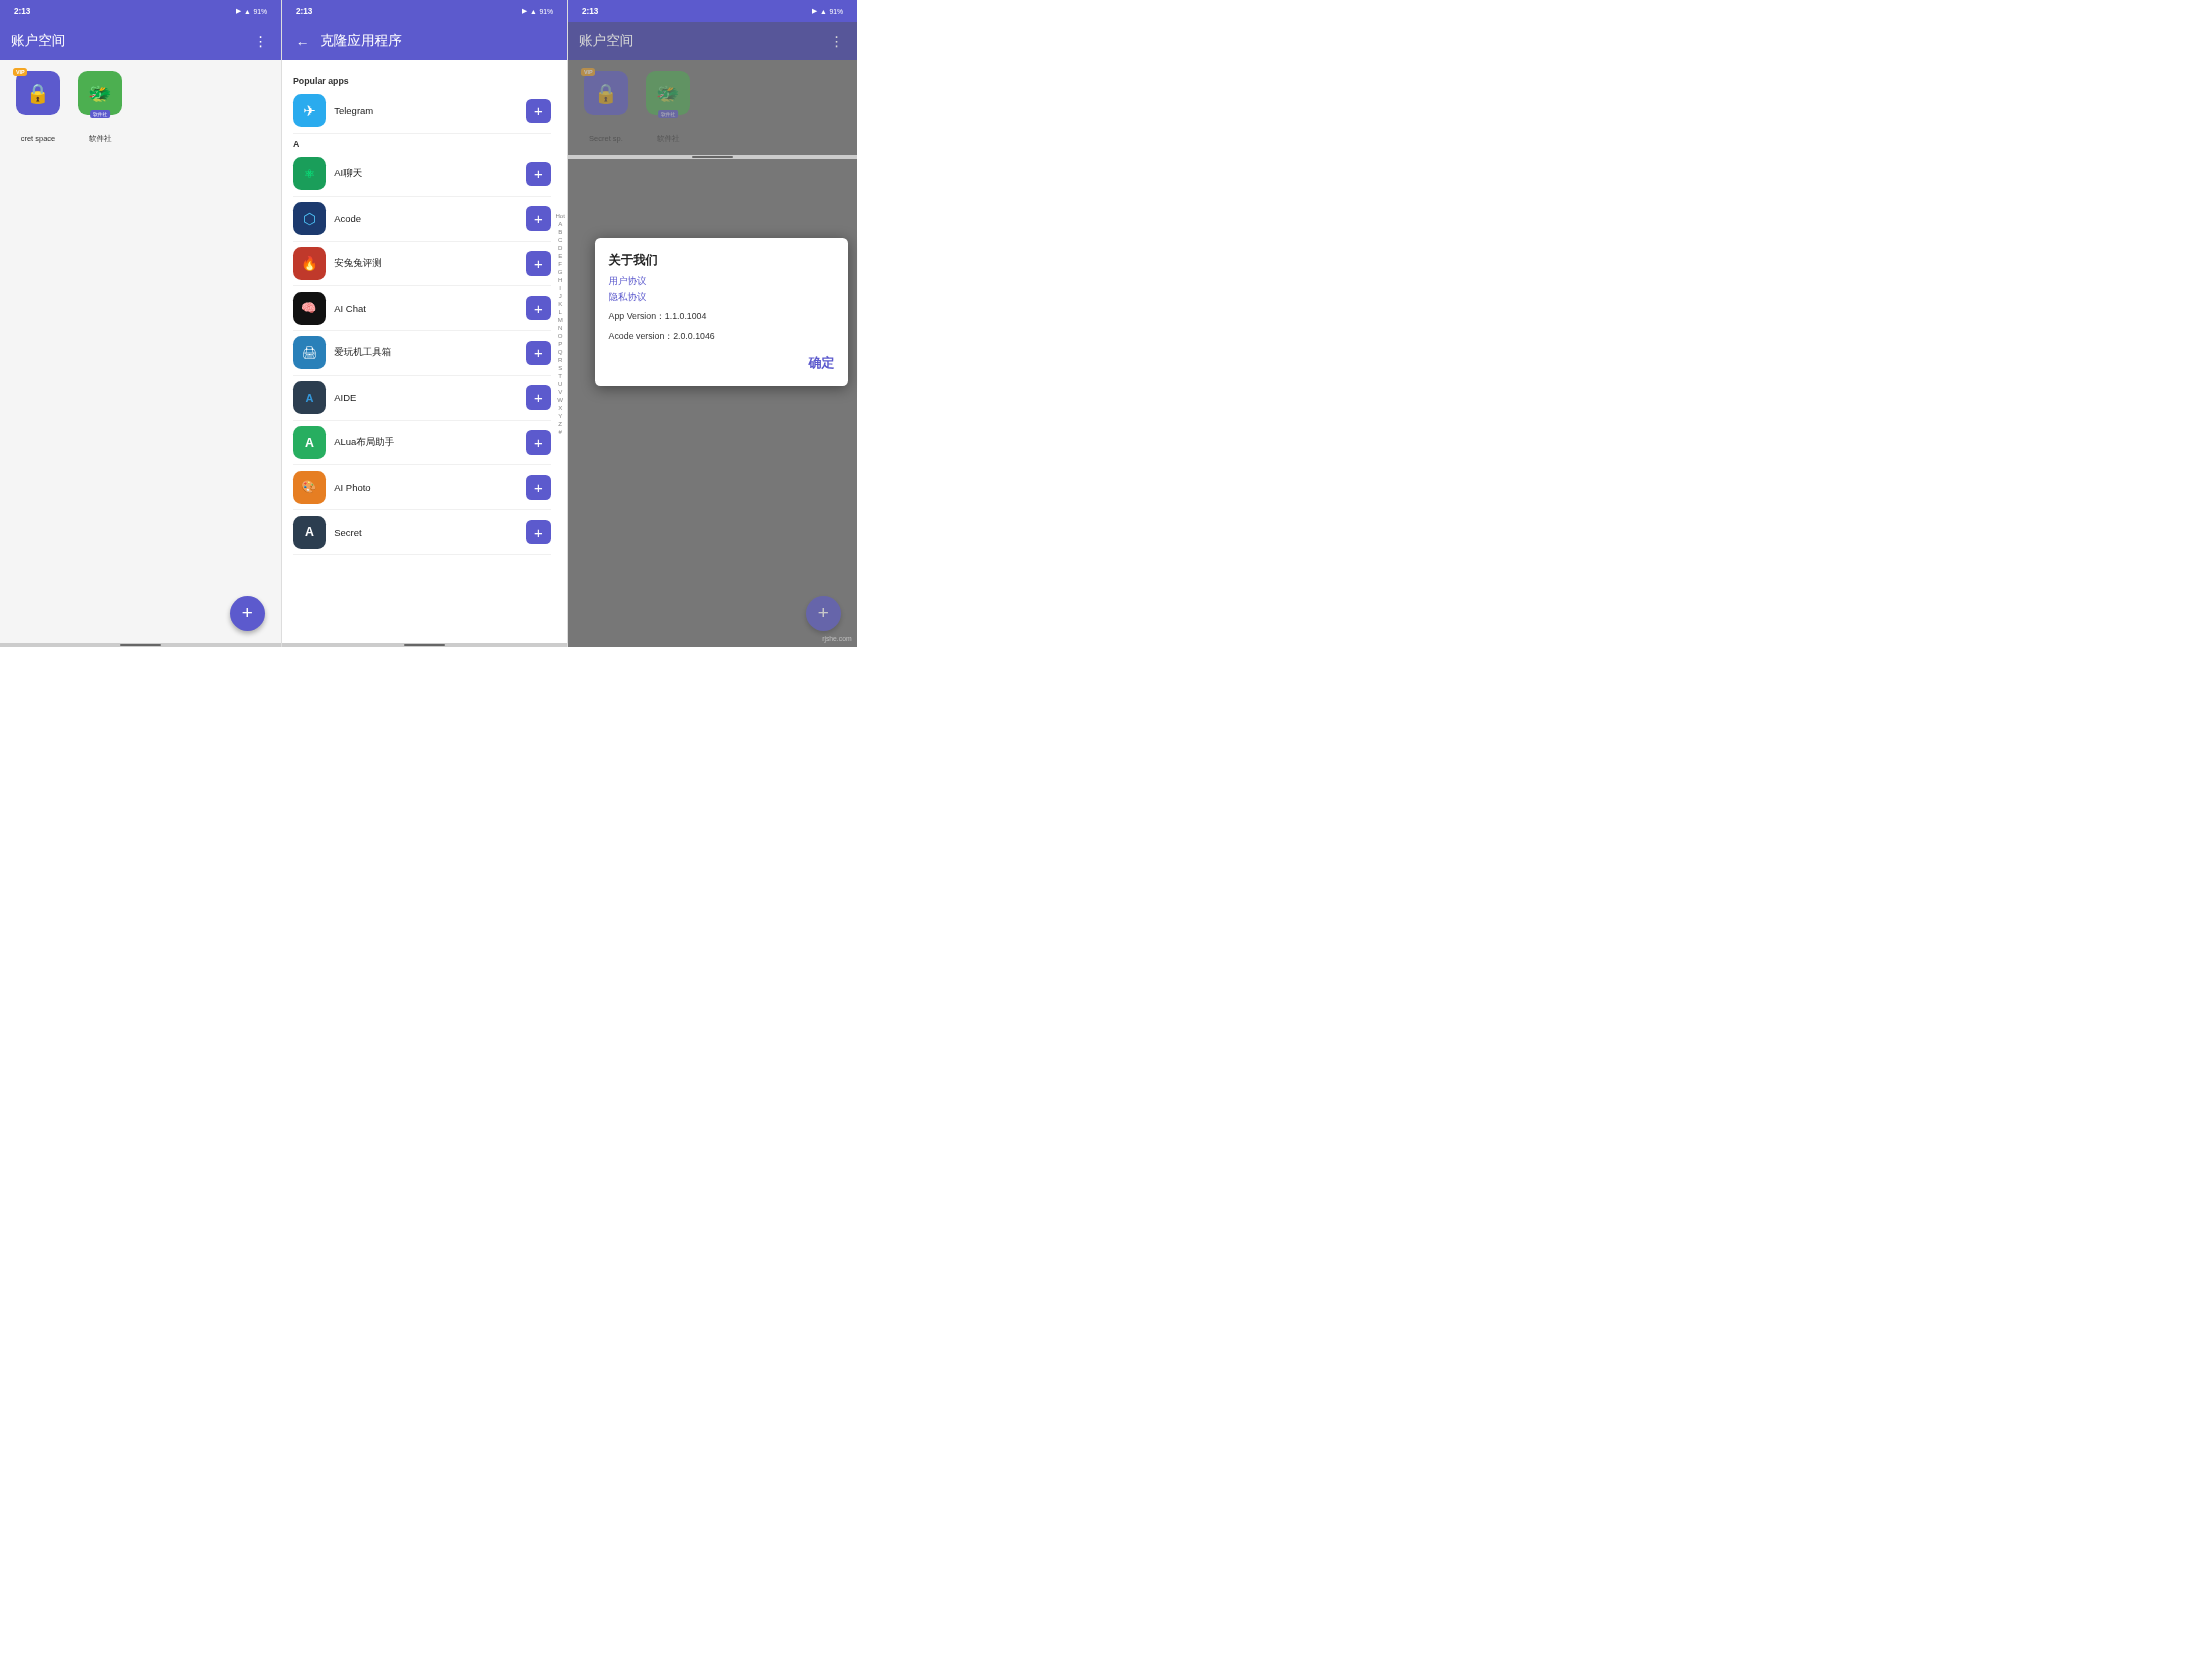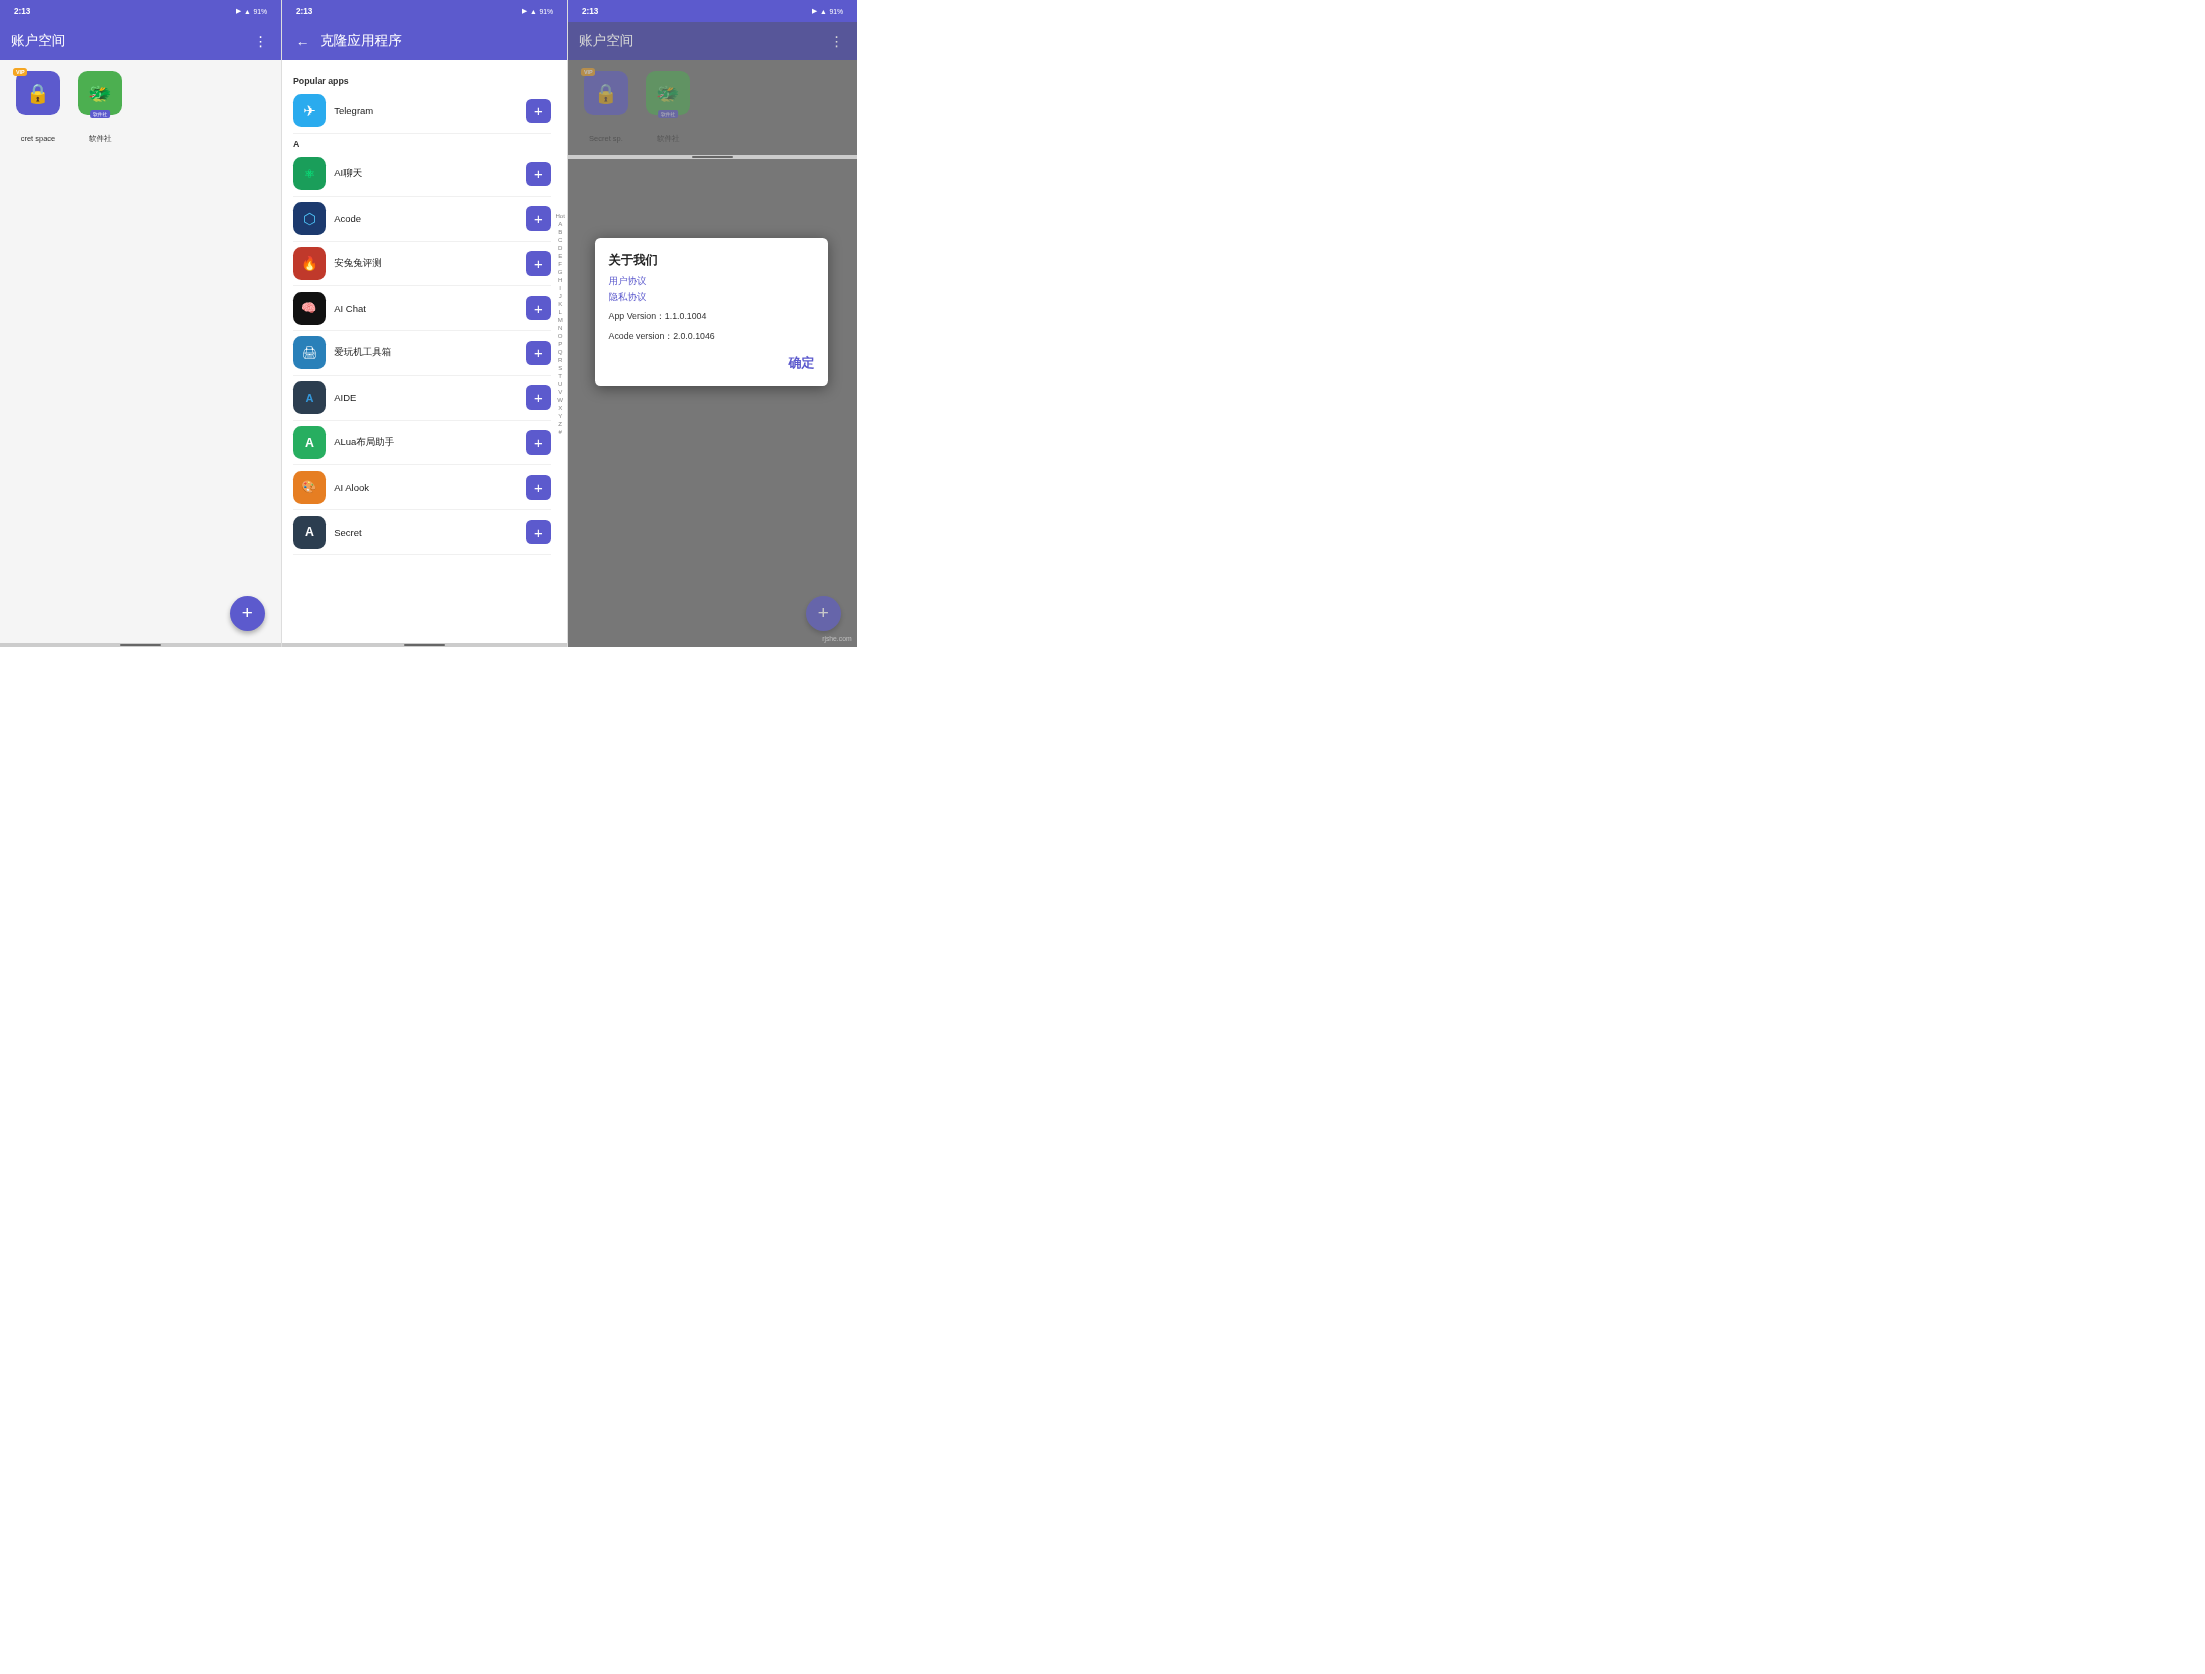--- a/index.html
+++ b/index.html
@@ -253,21 +253,21 @@
       color: #888;
       cursor: pointer;
       line-height: 1.2;
     }
 
     
     .dialog {
       position: absolute;
       top: 238px;
       left: 27px;
-      right: 29px;
+      right: 9px;
       background: white;
       border-radius: 5.4px;
       padding: 13.6px;
       box-shadow: 0 2.7px 13.6px rgba(0,0,0,0.4);
       z-index: 10;
     }
     .dialog-title {
       font-size: 12.3px;
       font-weight: bold;
       color: #222;
@@ -478,21 +478,21 @@
     </div>
 
     <div class="app-list-item">
       <div class="list-icon alua-icon" style="background:#27ae60; font-size:12.3px; font-weight:bold; color:white;">A</div>
       <span class="list-app-name">ALua布局助手</span>
       <div class="add-btn">+</div>
     </div>
 
     <div class="app-list-item">
       <div class="list-icon ai-photo-icon" style="background:#e67e22; font-size:12.3px;">🎨</div>
-      <span class="list-app-name">AI Alook</span>
+      <span class="list-app-name">AI Photo</span>
       <div class="add-btn">+</div>
     </div>
 
     <div class="app-list-item">
       <div class="list-icon alook-icon" style="background:#2c3e50; font-size:12.3px; font-weight:bold; color:white;">A</div>
       <span class="list-app-name">Secret</span>
       <div class="add-btn">+</div>
     </div>
   </div>
 

